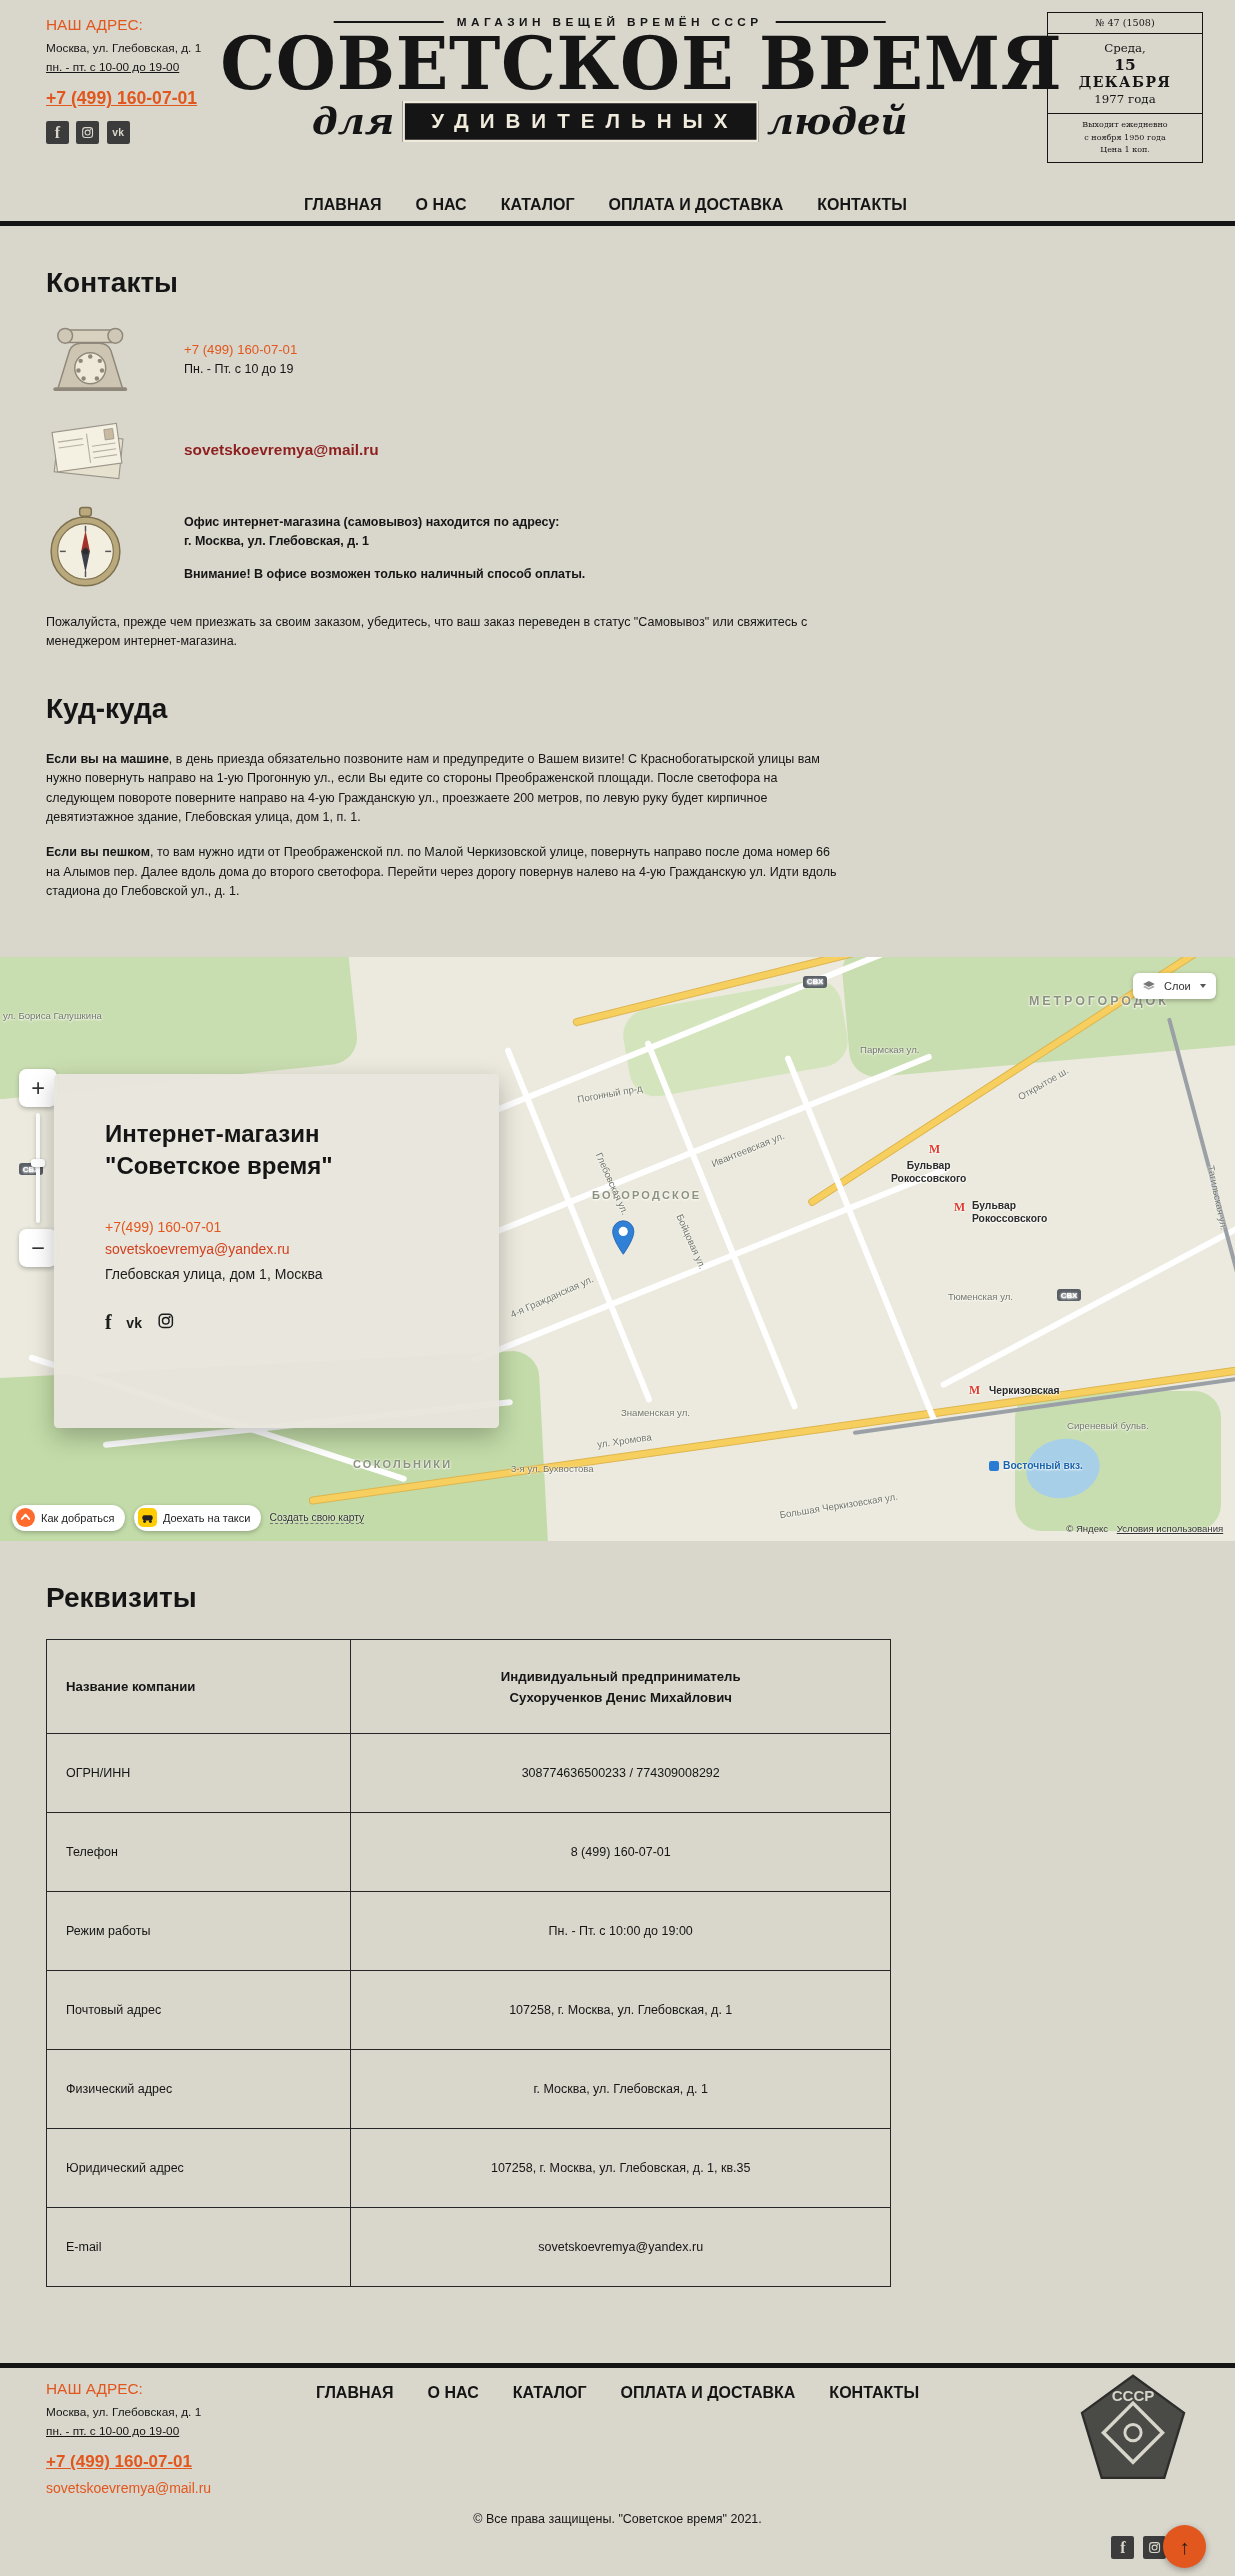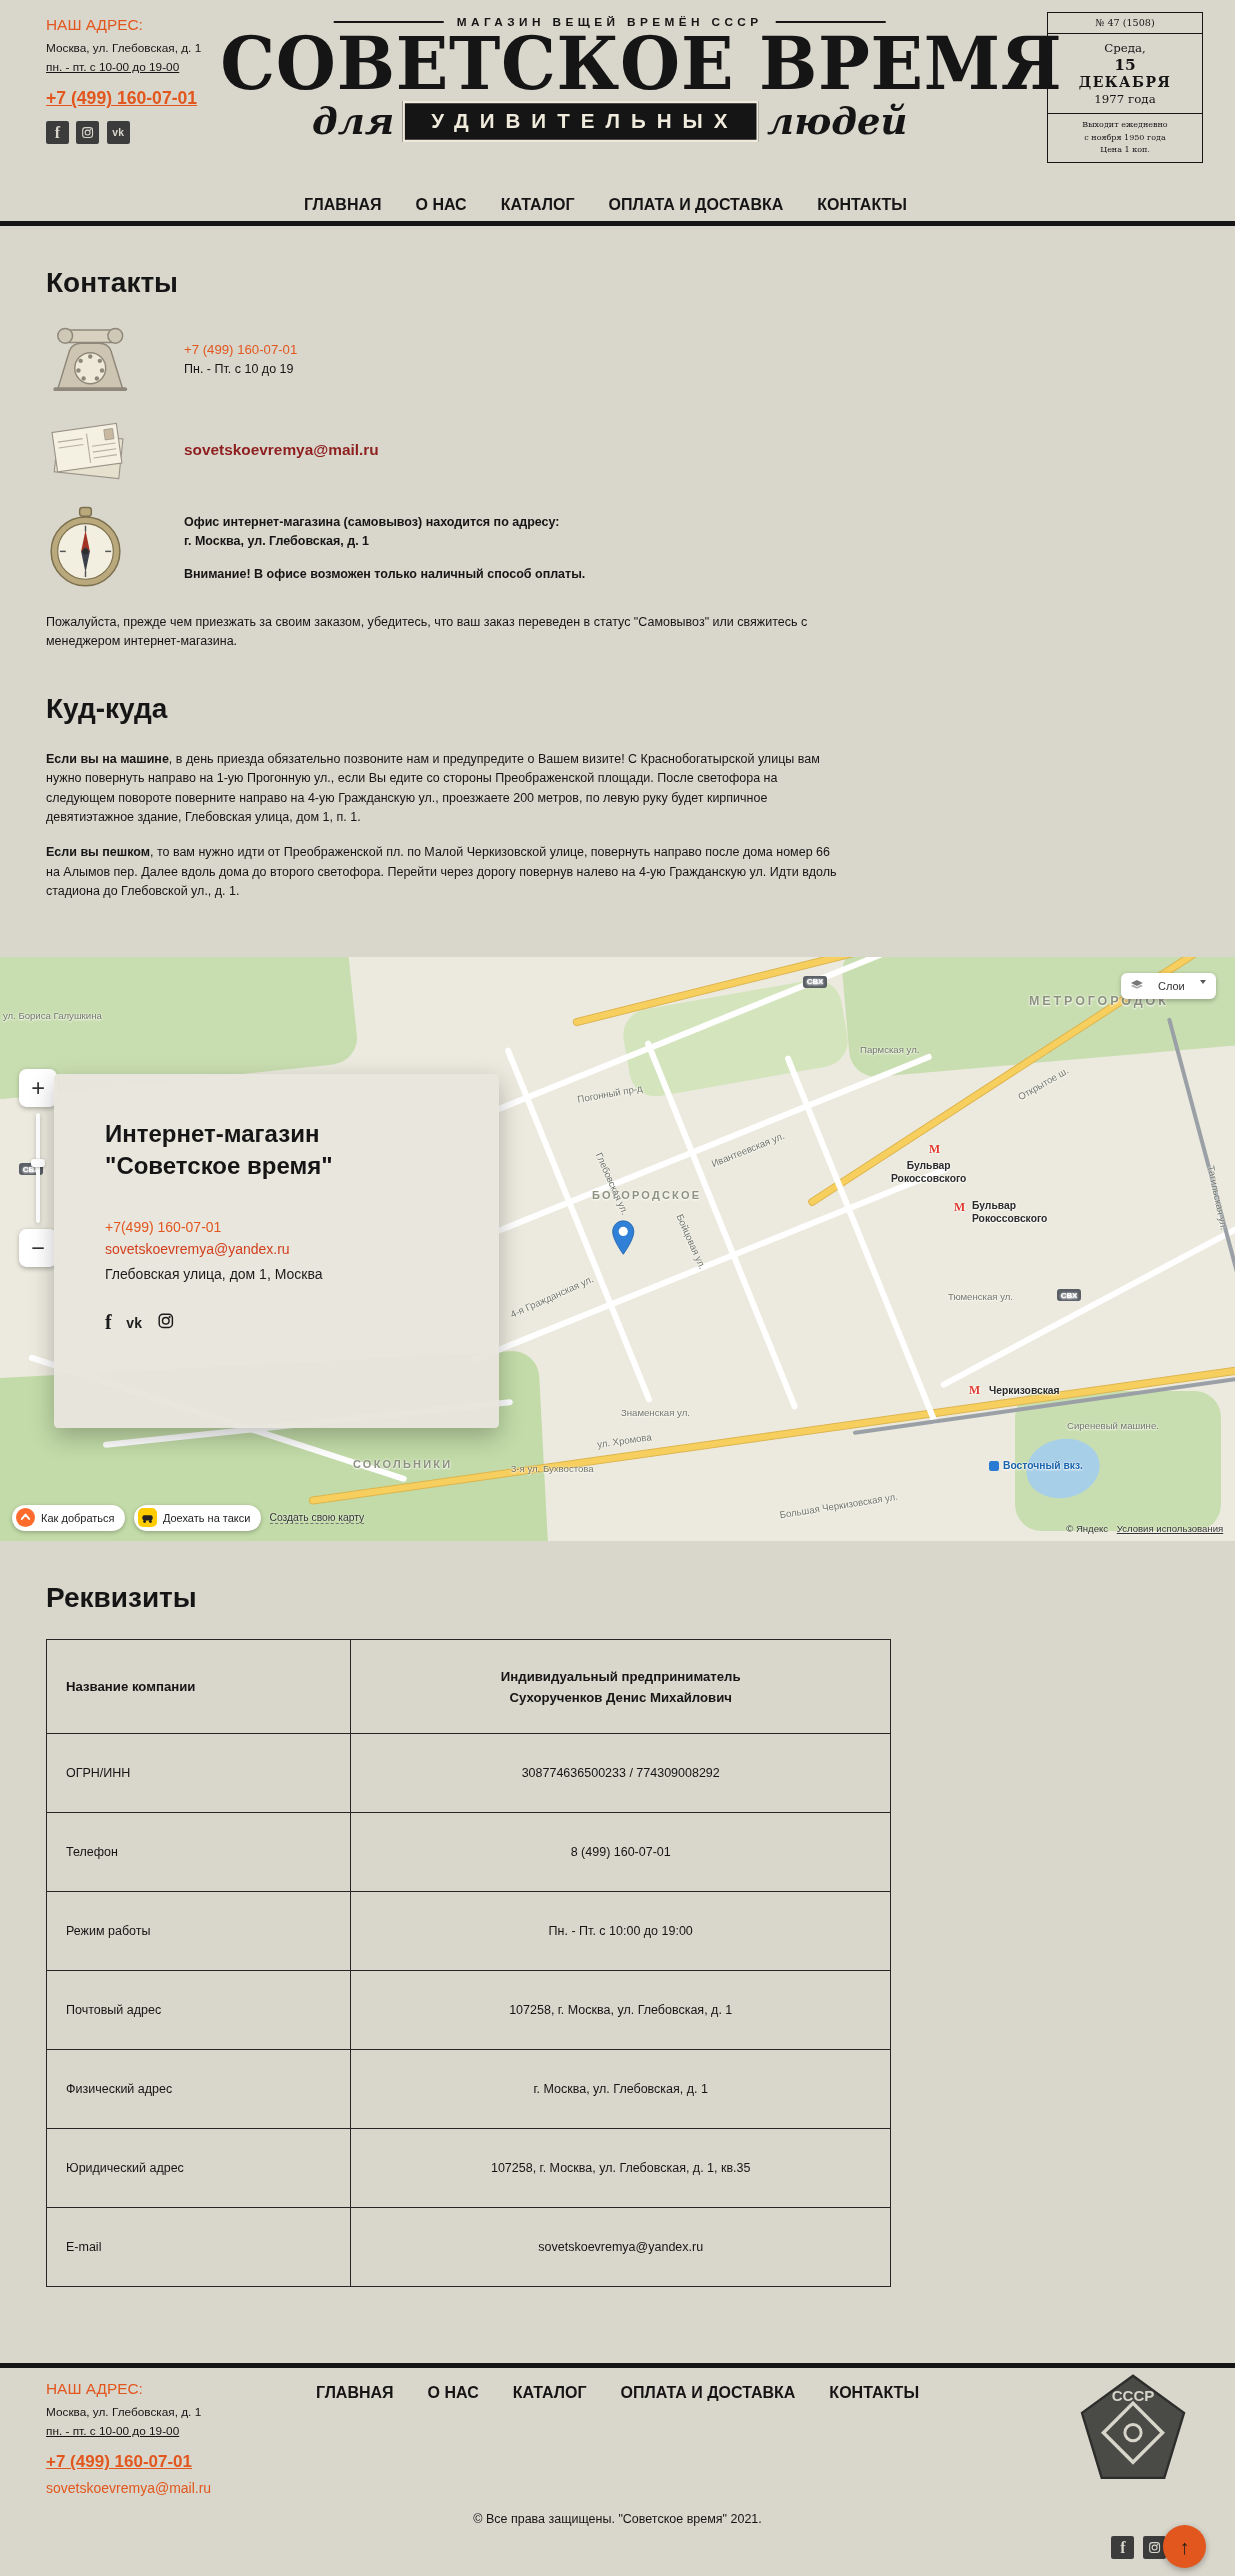--- a/index.html
+++ b/index.html
@@ -88,21 +88,21 @@
   .svh-badge{background:#5a5f66;color:#fff;font-size:8px;font-weight:bold;padding:1.5px 3.7px;border-radius:2.9px;}
   .rail-ic{display:inline-block;width:10.3px;height:10.3px;background:#2a7bd4;border-radius:2.2px;vertical-align:-1.5px;margin-right:3.7px;}
 
   .map-pin{position:absolute;left:610px;top:263px;}
   .zoom-ctl{position:absolute;left:19px;top:112px;width:38px;display:flex;flex-direction:column;align-items:center;}
   .zoom-btn{width:38px;height:38px;background:#fff;border-radius:7.4px;box-shadow:0 1.5px 4.4px rgba(0,0,0,.25);
     display:flex;align-items:center;justify-content:center;font-size:23.5px;color:#333;cursor:pointer;}
   .zoom-track{width:4.4px;height:110px;background:#fff;box-shadow:0 1.5px 4.4px rgba(0,0,0,.2);margin:5.9px 0;border-radius:2.2px;position:relative;}
   .zoom-handle{position:absolute;left:-5.1px;top:46px;width:14.7px;height:7.4px;background:#fff;border-radius:2.9px;box-shadow:0 0.7px 2.9px rgba(0,0,0,.3);}
   .layers-btn{position:absolute;right:19px;top:16px;background:#fff;border-radius:5.9px;box-shadow:0 1.5px 4.4px rgba(0,0,0,.25);
-    padding:6.6px 10.3px;display:flex;gap:15px;font-size:11px;color:#333;cursor:pointer;}
+    padding:6.6px 10.3px;display:flex;align-items:center;gap:9px;font-size:11px;color:#333;cursor:pointer;}
   .chev{width:0;height:0;border-left:3.7px solid transparent;border-right:3.7px solid transparent;border-top:4.4px solid #555;}
 
   .map-card{position:absolute;left:54px;top:117px;width:445px;height:354px;background:rgba(232,229,221,.97);
     border-radius:4.4px;box-shadow:0 8.8px 25px rgba(0,0,0,.25);padding:44px 51px;}
   .card-title{font-size:24px;font-weight:bold;line-height:1.3;}
   .card-phone{display:block;color:var(--orange);font-size:14px;margin-top:38px;}
   .card-email{display:block;color:#d2401e;font-size:14px;margin-top:6.6px;}
   .card-addr{font-size:14px;margin-top:8.8px;color:#1c1c1c;}
   .card-social{margin-top:29px;display:flex;align-items:center;gap:14.7px;color:#1c1c1c;}
   .card-social .fb-f{font-family:"Liberation Serif",serif;font-size:20px;font-weight:bold;cursor:pointer;}
@@ -311,21 +311,21 @@
     <span>Рокоссовского</span>
   </span>
   <span class="map-label metro-m" style="left:954px;top:243px;">М</span>
   <span class="map-label transit" style="left:972px;top:243px;text-align:left;">
     <span>Бульвар</span><br>
     <span>Рокоссовского</span>
   </span>
   <span class="map-label metro-m" style="left:969px;top:426px;">М</span>
   <span class="map-label transit" style="left:989px;top:428px;">Черкизовская</span>
   <span class="map-label rail-label" style="left:989px;top:459px;"><span class="rail-ic"></span><span>Восточный вкз.</span></span>
-  <span class="map-label street" style="left:1067px;top:463px;">Сиреневый машине.</span>
+  <span class="map-label street" style="left:1067px;top:463px;">Сиреневый бульв.</span>
 
   <span class="map-label street" style="left:860px;top:87px;">Пармская ул.</span>
   <span class="map-label street" style="left:577px;top:131px;transform:rotate(-10deg);">Погонный пр-д</span>
   <span class="map-label street" style="left:1015px;top:121px;transform:rotate(-30deg);">Открытое ш.</span>
   <span class="map-label street" style="left:948px;top:334px;">Тюменская ул.</span>
   <span class="map-label street" style="left:709px;top:187px;transform:rotate(-22deg);">Ивантеевская ул.</span>
   <span class="map-label street" style="left:662px;top:279px;transform:rotate(66deg);">Бойцовая ул.</span>
   <span class="map-label street" style="left:511px;top:506px;">3-я ул. Бухвостова</span>
   <span class="map-label street" style="left:597px;top:478px;transform:rotate(-8deg);">ул. Хромова</span>
   <span class="map-label street" style="left:621px;top:450px;">Знаменская ул.</span>

